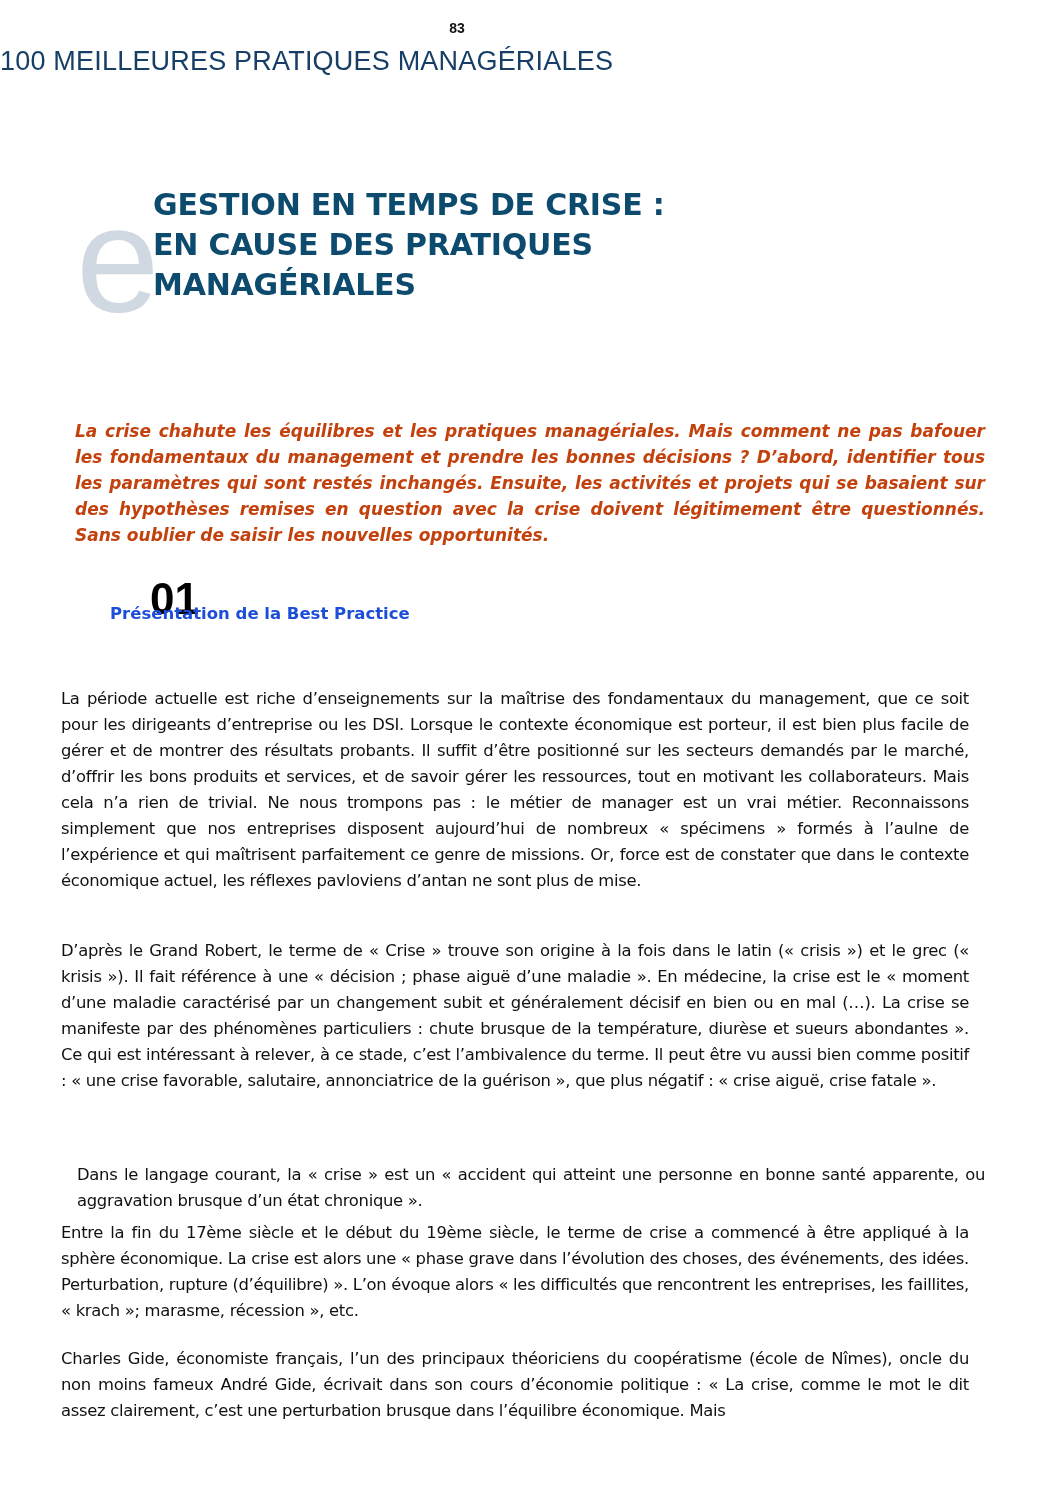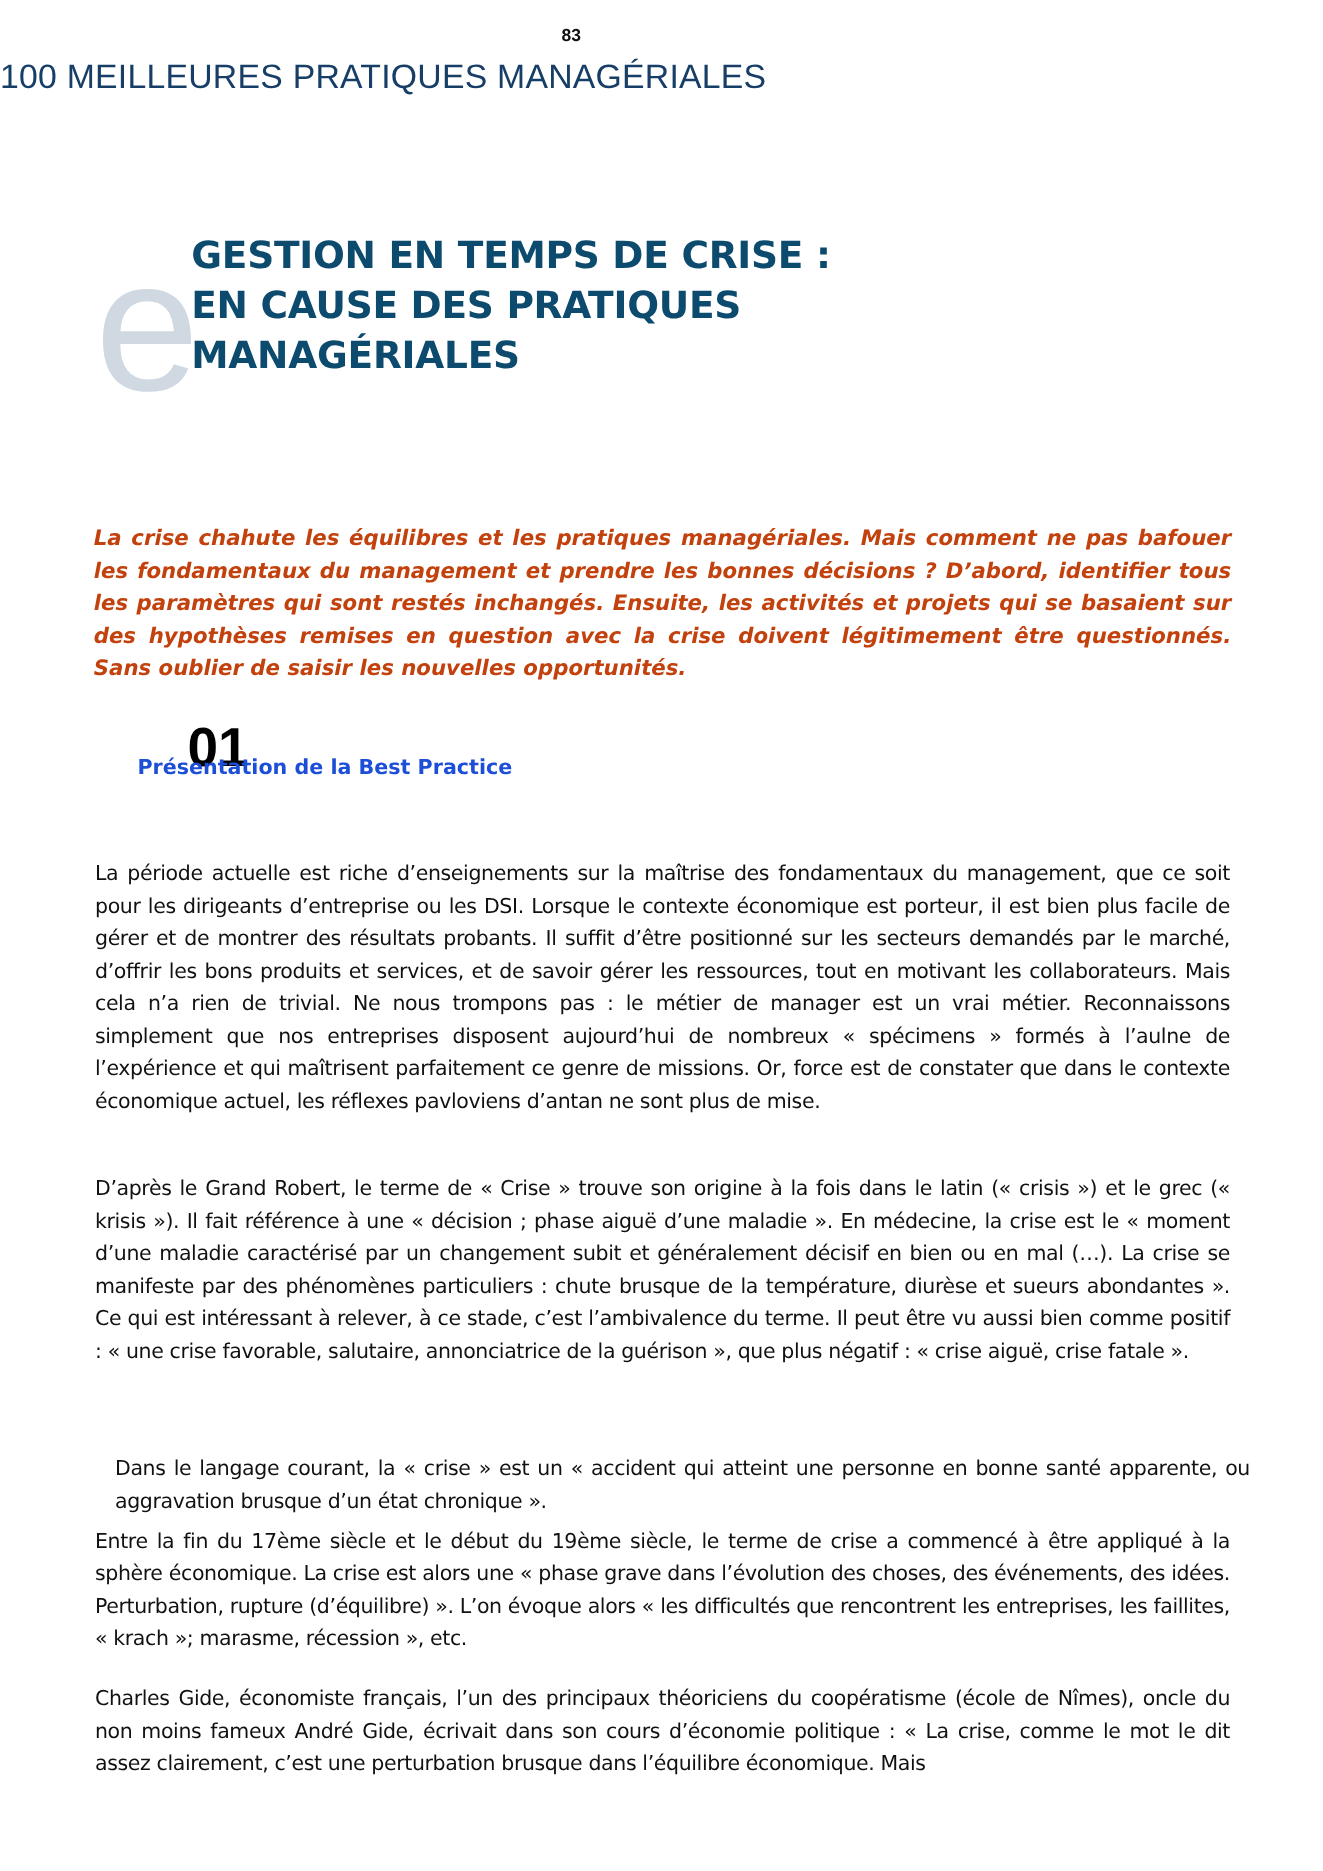--- a/index.html
+++ b/index.html
@@ -38,21 +38,21 @@
     position: absolute; left: 40px; top: -6px;
     font-family: "Liberation Sans", sans-serif; font-weight: bold;
     font-size: 44px; color: #000000;
   }
   .section-title {
     position: absolute; left: 0; top: 24px;
     font-family: "DejaVu Sans", sans-serif; font-weight: bold; font-size: 16.5px; color: #1d4ed8;
     white-space: nowrap;
   }
   .body-para {
-    position: absolute; left: 76px; width: 908px;
+    position: absolute; left: 61px; width: 908px;
     font-family: "DejaVu Sans", sans-serif; font-size: 16.4px; line-height: 26px;
     color: #111; text-align: justify; letter-spacing: -0.3px;
   }
 </style>
 </head>
 <body>
 
 <div class="page-number">83</div>
 <div class="running-header">100 MEILLEURES PRATIQUES MANAGÉRIALES</div>
 

